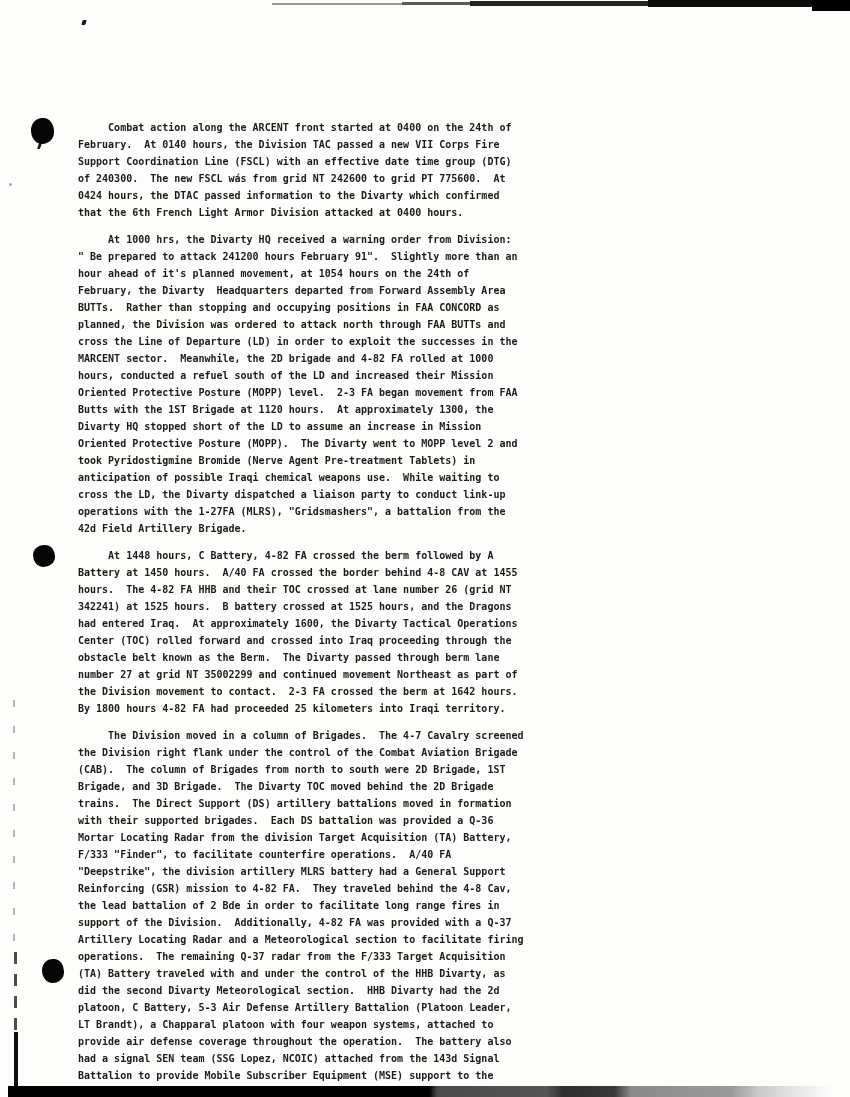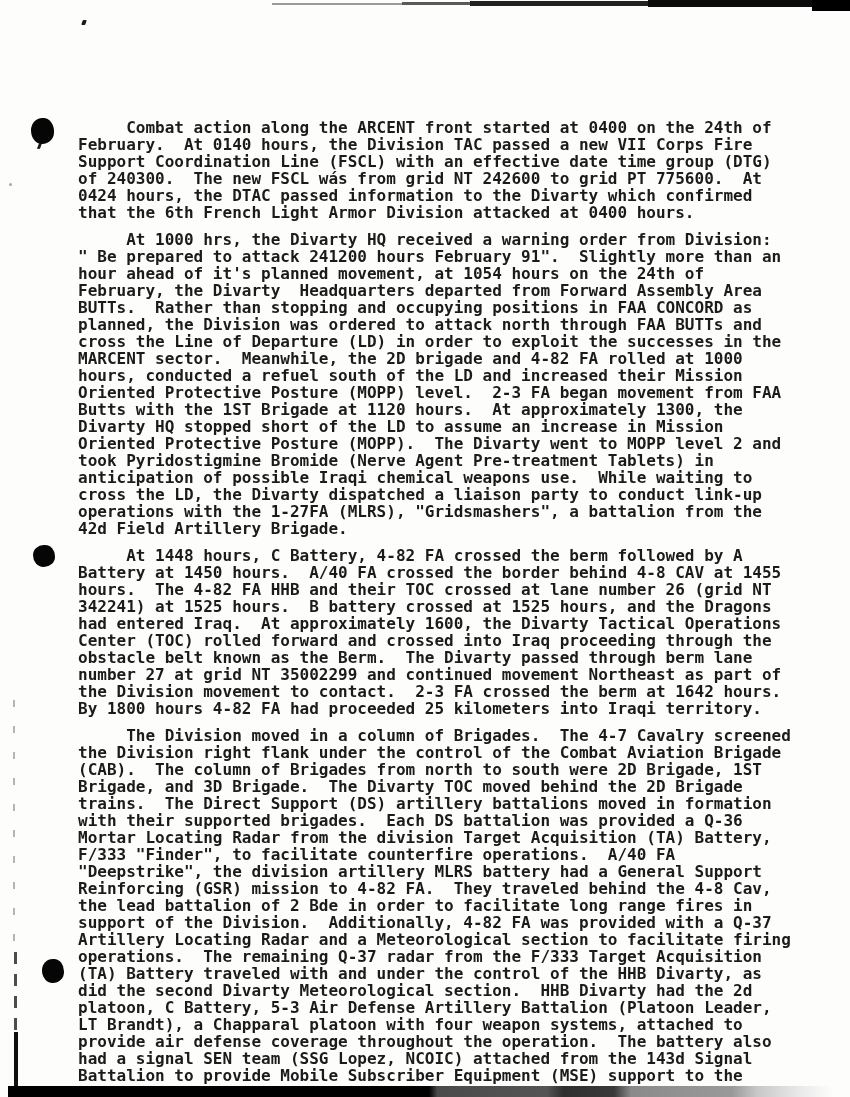--- a/index.html
+++ b/index.html
@@ -15,21 +15,21 @@
     overflow: hidden;
     font-family: "DejaVu Sans Mono", "Liberation Mono", monospace;
   }
   
   .text-block {
     position: absolute;
     left: 78px;
     top: 119px;
     width: 740px;
     color: #1b1b1b;
-    font-size: 16px;
+    font-size: 10px;
     line-height: 17px;
     font-weight: 700;
     letter-spacing: 0px;
   }
   .para {
     margin: 0 0 10px 0;
     white-space: pre;
   }
   
   .topbar-seg { position: absolute; }

